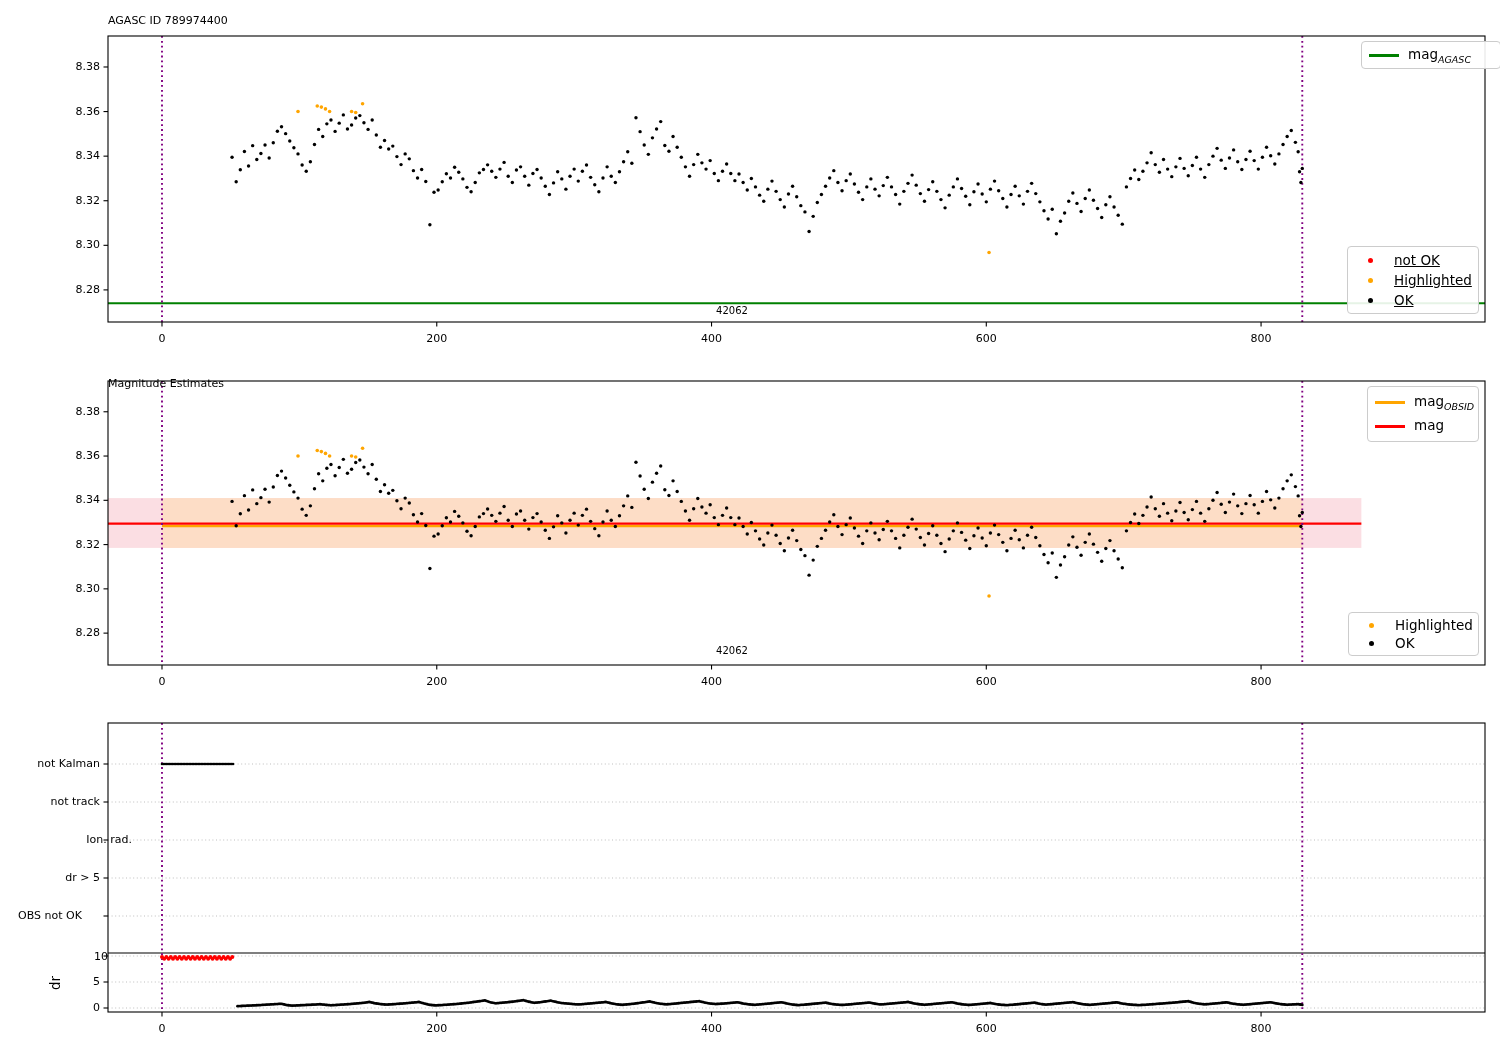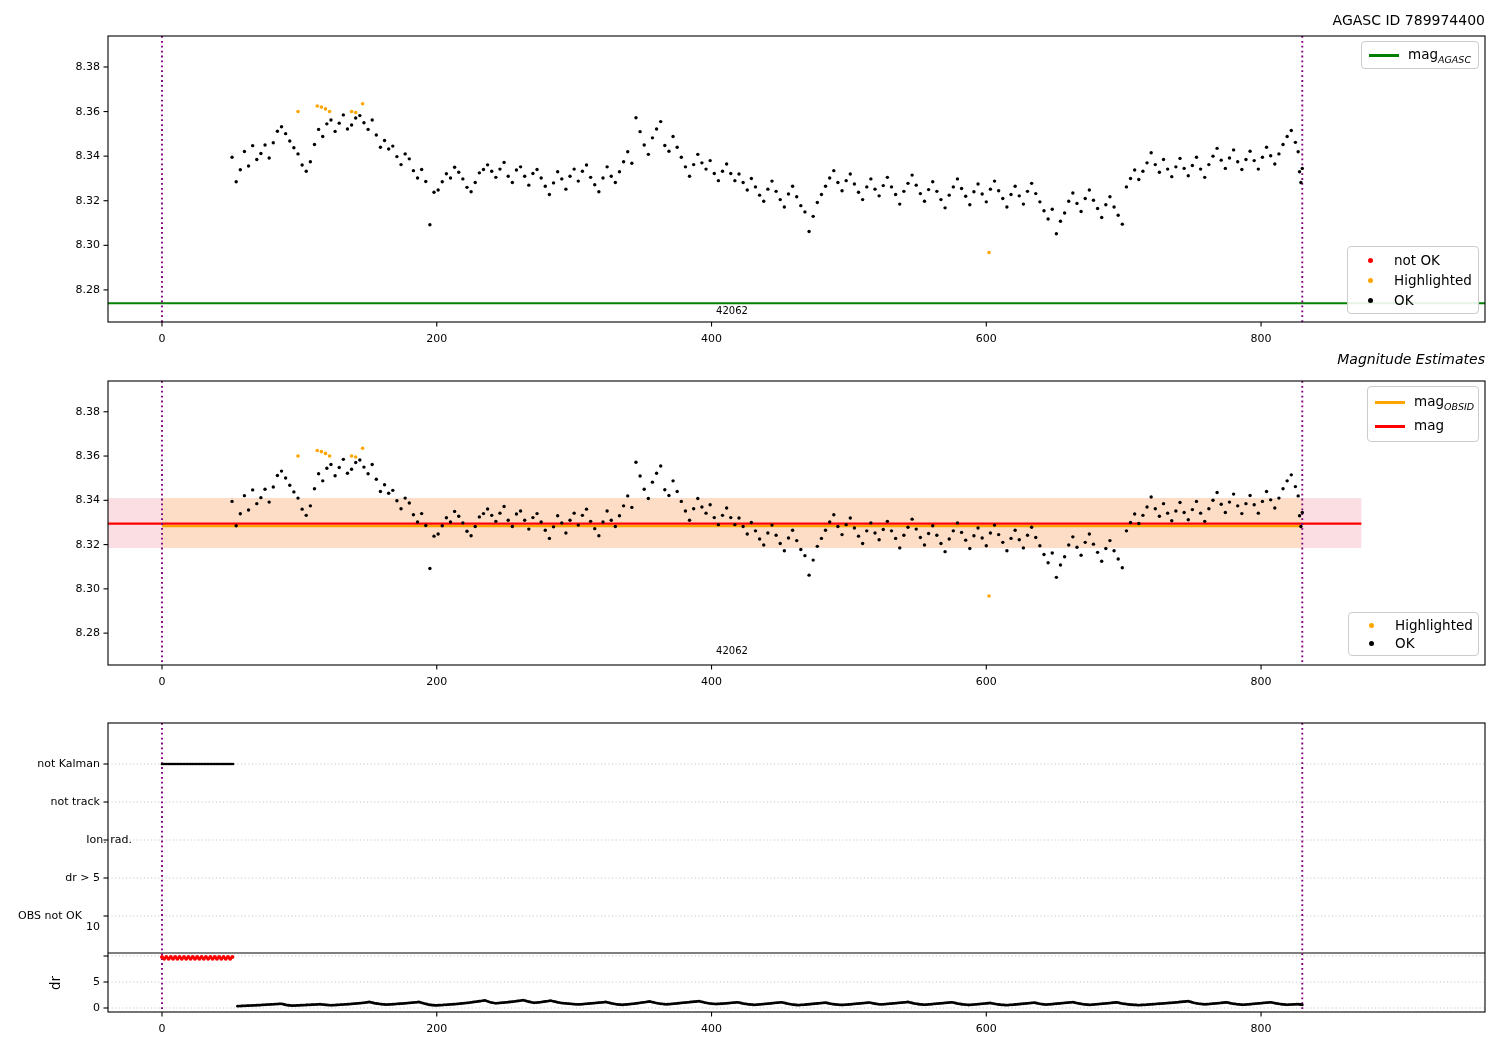--- a/index.html
+++ b/index.html
@@ -1,38 +1,38 @@
 <!DOCTYPE html>
 <html><head>
 <meta charset="utf-8">
 <style>
   html,body{margin:0;padding:0;background:#ffffff;}
   .fig{position:relative;width:1500px;height:1050px;background:#ffffff;
        font-family:"DejaVu Sans","Liberation Sans",sans-serif;color:#000;overflow:hidden;}
   .fig svg{position:absolute;left:0;top:0;}
   .tick{position:absolute;font-size:11px;color:#000;white-space:nowrap;line-height:17px;}
-  .title{position:absolute;left:108px;width:1377px;text-align:right;font-size:14px;line-height:19px;}
+  .title{position:absolute;left:108px;width:1377px;text-align:left;font-size:11px;line-height:19px;}
   .t0{top:11px;}
-  .t1{top:350px;font-style:italic;}
+  .t1{top:374px;}
   .obsid{position:absolute;width:80px;text-align:center;font-size:10px;line-height:15px;}
   .o0{left:692px;top:303px;}
   .o1{left:692px;top:643px;}
   .ylab-dr{position:absolute;left:42px;top:970px;width:36px;height:26px;text-align:center;
            font-size:13.5px;transform:rotate(-90deg);}
   .legend{position:absolute;background:rgba(255,255,255,0.9);border:1px solid #cccccc;
           border-radius:4px;display:flex;flex-direction:column;justify-content:space-around;
           padding:3px 6px;box-sizing:border-box;font-size:13.5px;}
   .lrow{display:flex;align-items:center;}
   .lsample{width:32px;display:flex;justify-content:center;align-items:center;flex:0 0 32px;}
   .lline{width:30px;height:3px;display:inline-block;}
   .ldot{width:5px;height:5px;border-radius:50%;display:inline-block;}
   .llab{margin-left:8px;white-space:nowrap;}
   .lsub{font-size:9.5px;font-style:italic;}
-  .lg-top1{left:1361px;top:41px;width:118px;height:28px;}
-  .lg-top2{left:1347px;top:246px;width:132px;height:68px;}
+  .lg-top1{left:1361px;top:41px;width:140px;height:28px;}
+  .lg-top2{left:1347px;top:246px;width:132px;height:68px;text-decoration:underline;}
   .lg-mid1{left:1367px;top:386px;width:112px;height:56px;}
   .lg-mid2{left:1348px;top:612px;width:131px;height:44px;}
 </style>
 </head>
 <body>
 
 <div class="fig">
   <svg id="plot" width="1500" height="1050">
       <g>
         <rect x="108" y="498.0974279033528" width="1253.354384914696" height="49.80514419329438" fill="#fbdee3"></rect>
@@ -1608,16 +1608,16 @@
     <div class="tick" style="left: 0px; top: 447.04px; width: 100px; text-align: right;">8.36</div>
     <div class="tick" style="left: 0px; top: 491.311px; width: 100px; text-align: right;">8.34</div>
     <div class="tick" style="left: 0px; top: 535.582px; width: 100px; text-align: right;">8.32</div>
     <div class="tick" style="left: 0px; top: 579.853px; width: 100px; text-align: right;">8.30</div>
     <div class="tick" style="left: 0px; top: 624.125px; width: 100px; text-align: right;">8.28</div>
     <div class="tick" style="left: 0px; top: 755px; width: 100px; text-align: right;">not Kalman</div>
     <div class="tick" style="left: 0px; top: 793px; width: 100px; text-align: right;">not track</div>
     <div class="tick" style="left: 0px; top: 831px; width: 100px; text-align: right; margin-left: 32px;">Ion. rad.</div>
     <div class="tick" style="left: 0px; top: 869px; width: 100px; text-align: right;">dr &gt; 5</div>
     <div class="tick" style="left: 0px; top: 907px; width: 100px; text-align: center;">OBS not OK</div>
-    <div class="tick" style="left: 0px; top: 918px; width: 100px; text-align: right;">10</div>
+    <div class="tick" style="left: 0px; top: 948px; width: 100px; text-align: right; padding-left: 8px;">10</div>
     <div class="tick" style="left: 0px; top: 973px; width: 100px; text-align: right;">5</div>
     <div class="tick" style="left: 0px; top: 999px; width: 100px; text-align: right;">0</div>
   </div>
 
 </body></html>

